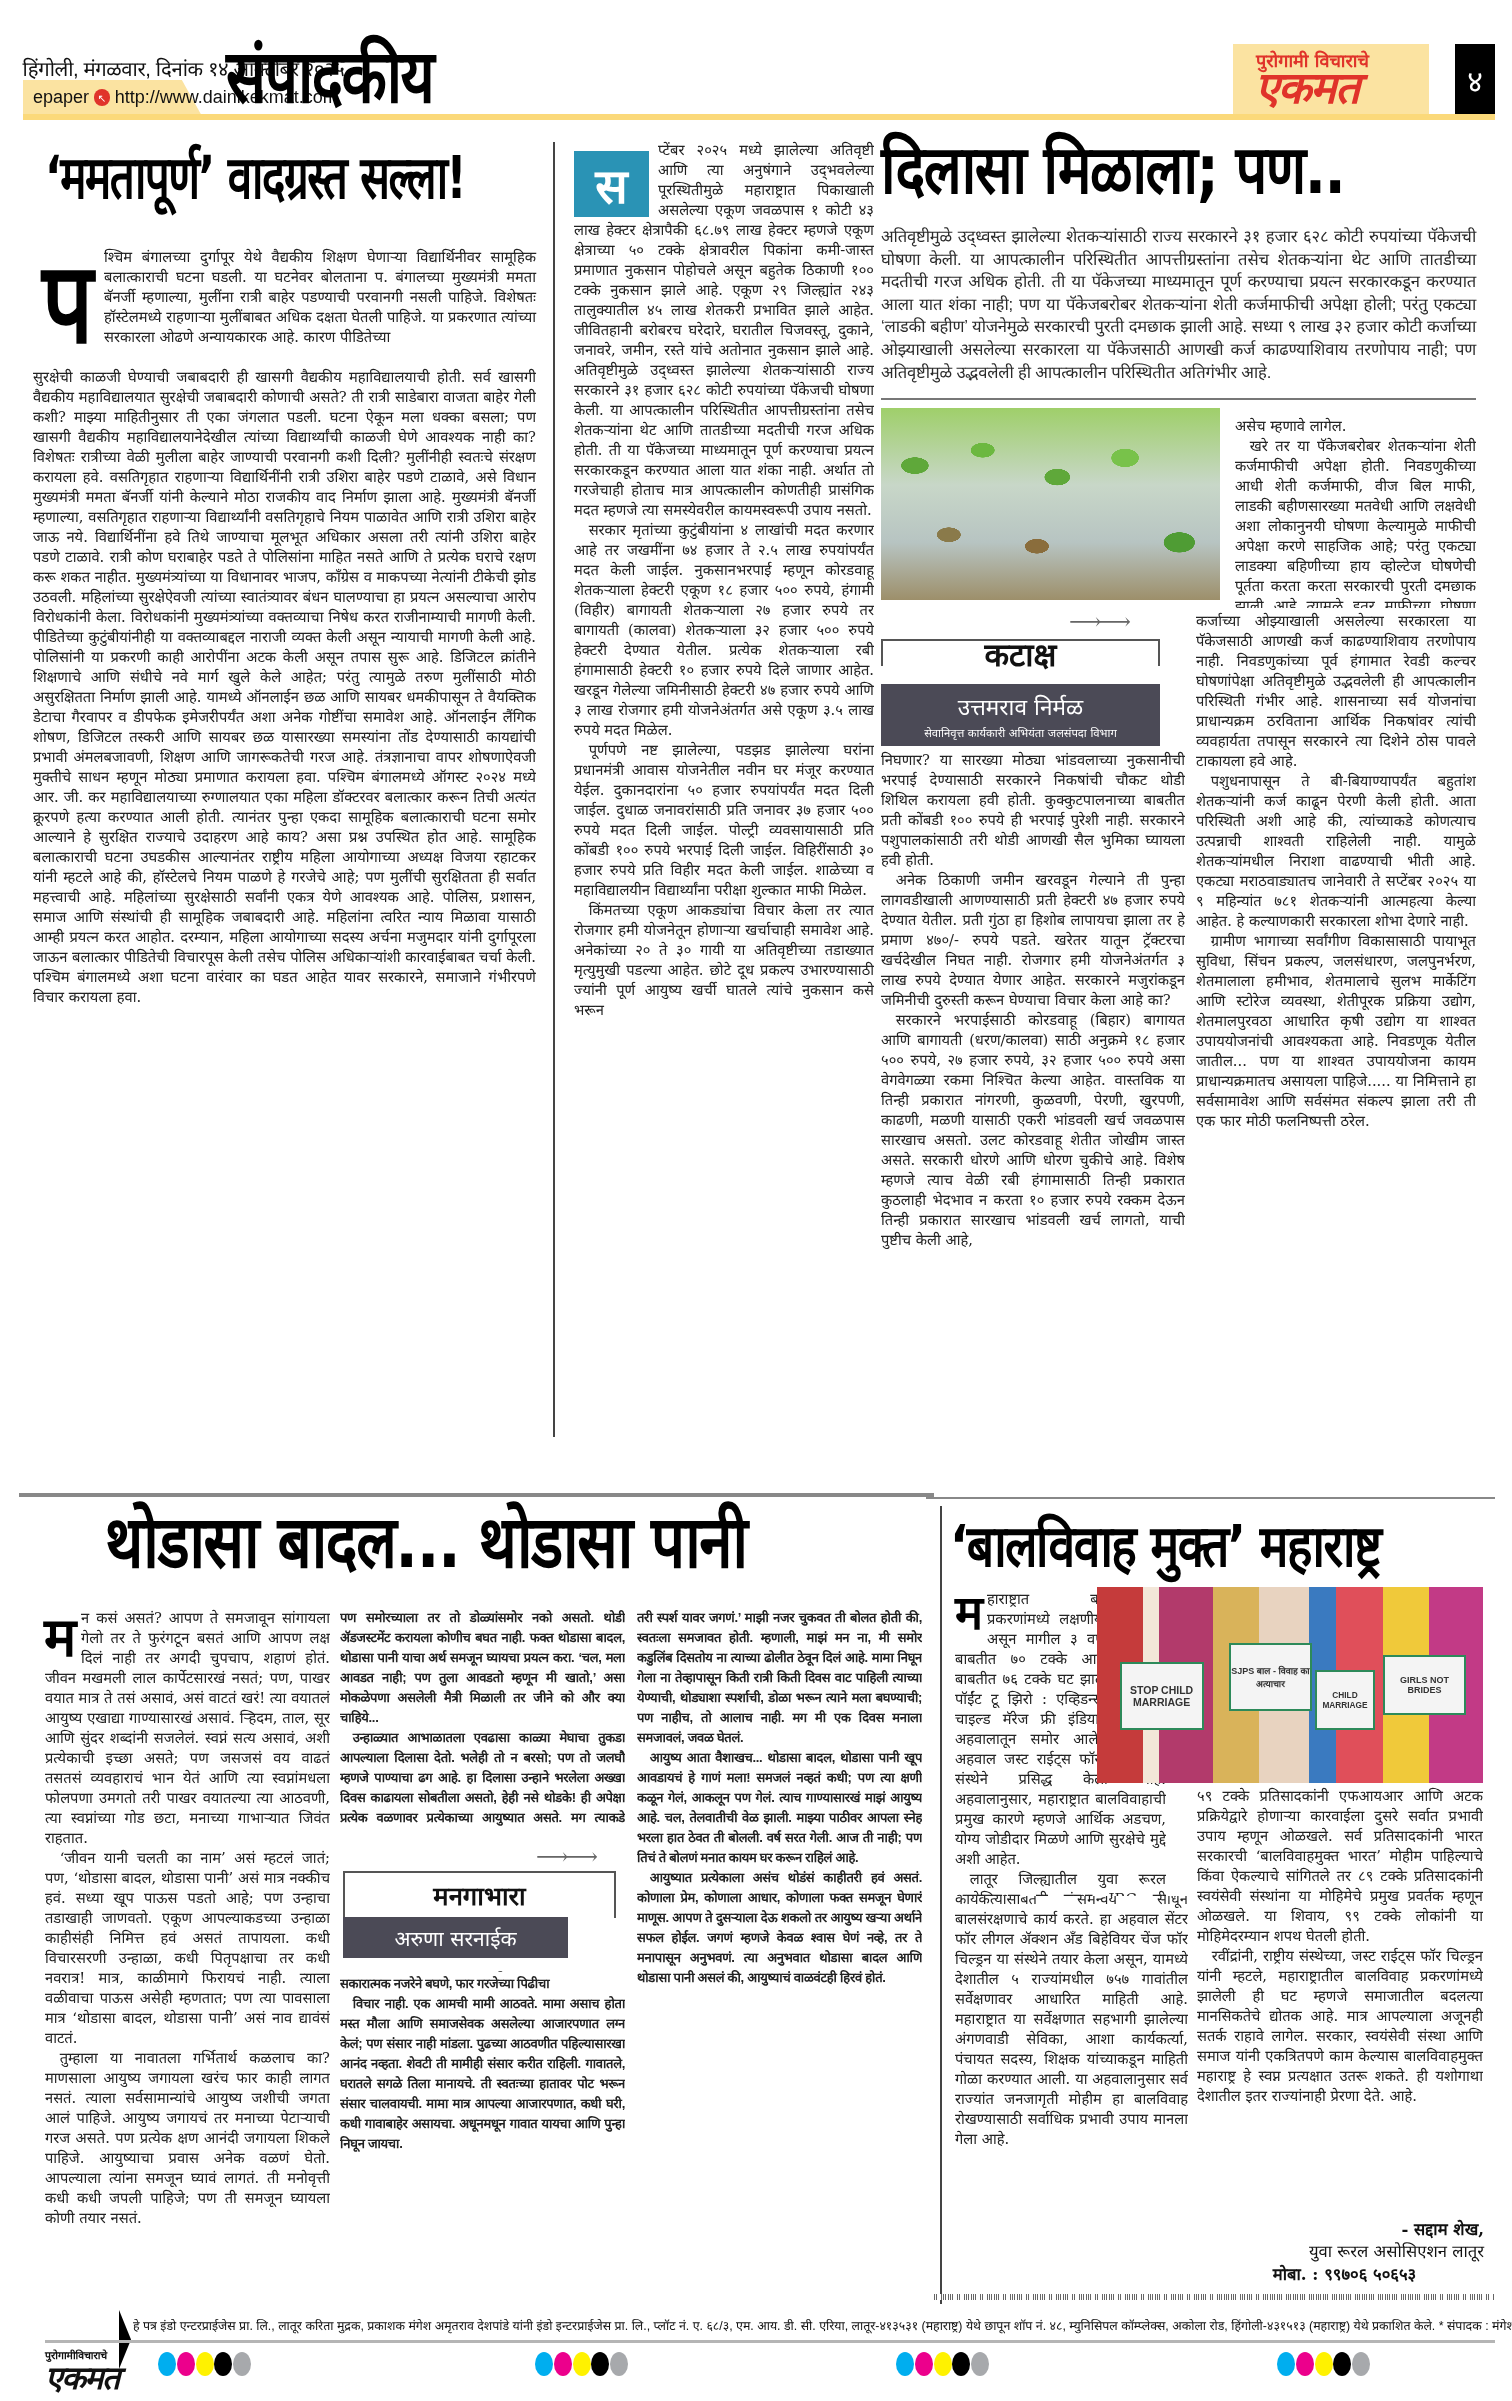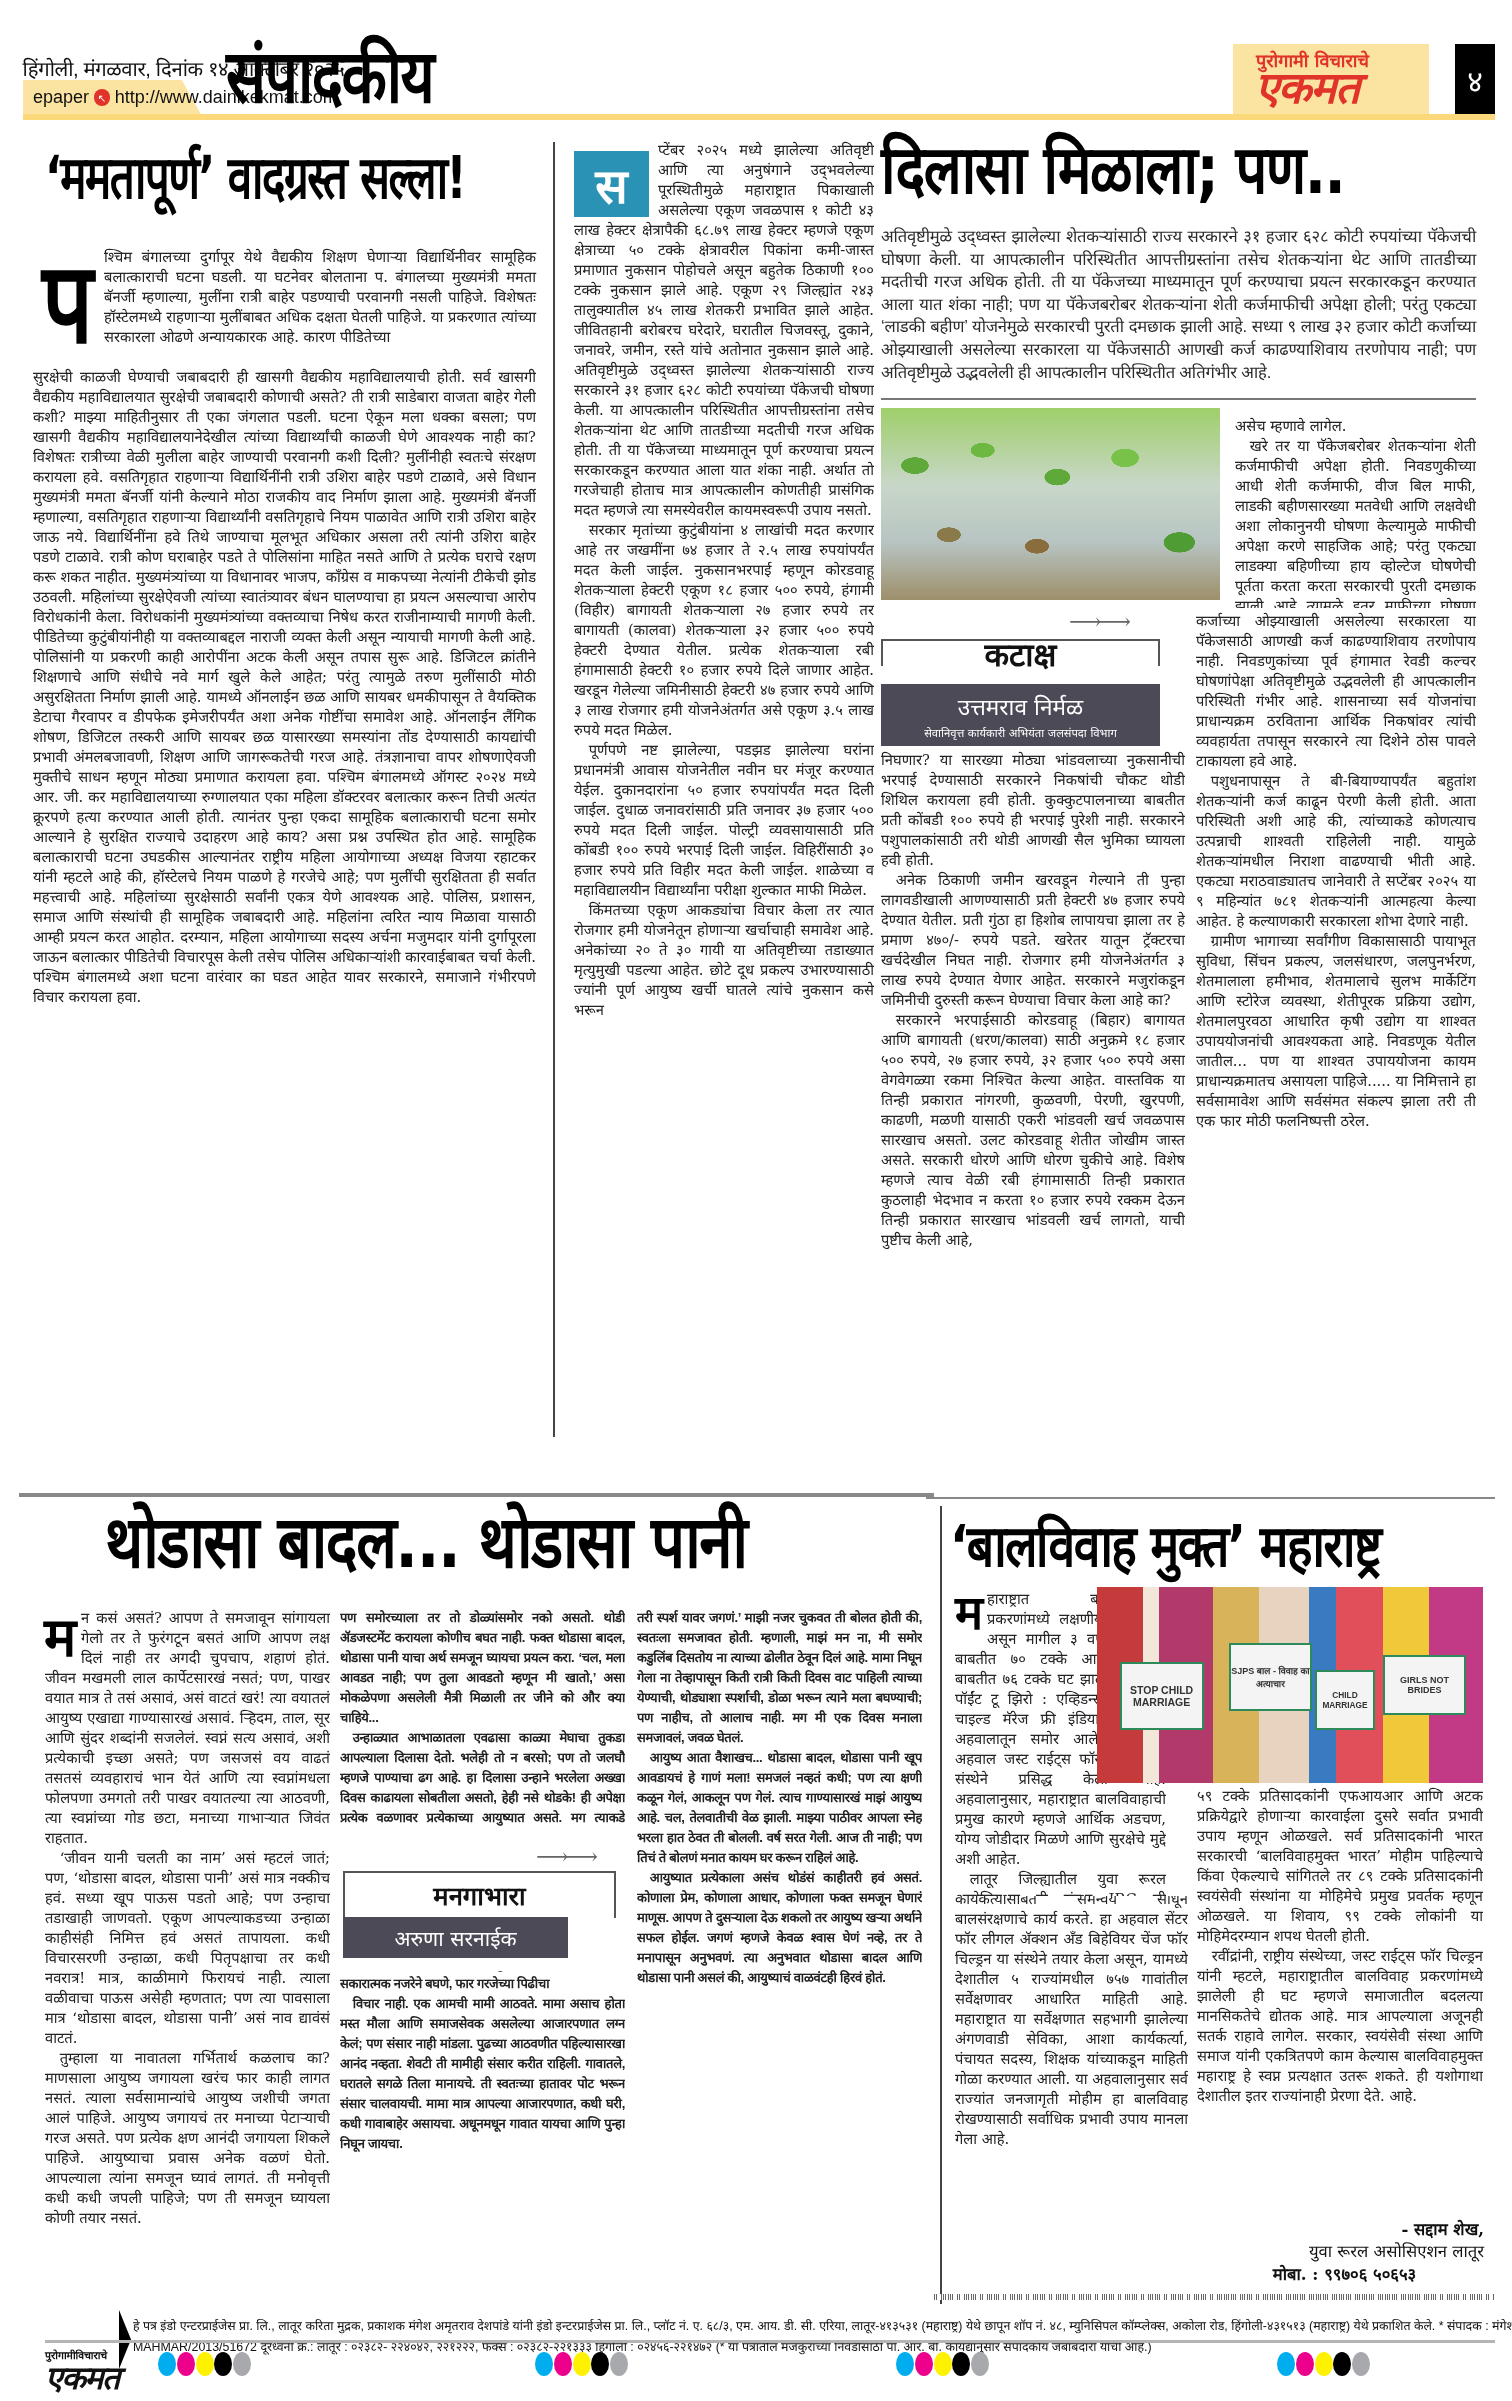--- a/index.html
+++ b/index.html
@@ -186,21 +186,20 @@
 </div>
 <div class="abs dots-rule" style="top:2294px;"></div>
 
 <div class="abs footer-logo">
   <div class="footer-tag">पुरोगामीविचाराचे</div>
   <div class="footer-name">एकमत</div>
 </div>
 <div class="abs footer-arrow"></div>
 <div class="abs footer-text">
   <div><span>हे पत्र इंडो एन्टरप्राईजेस प्रा. लि., लातूर करिता मुद्रक, प्रकाशक मंगेश अमृतराव देशपांडे यांनी इंडो इन्टरप्राईजेस प्रा. लि., प्लॉट नं. ए. ६८/३, एम. आय. डी. सी. एरिया, लातूर-४१३५३१ (महाराष्ट्र) येथे छापून शॉप नं. ४८, म्युनिसिपल कॉम्प्लेक्स, अकोला रोड, हिंगोली-४३१५१३ (महाराष्ट्र) येथे प्रकाशित केले. * संपादक : मंगेश अमृतराव देशपांडे.</span> </div>
-  <div>MAHMAR/2013/51672 दूरध्वनी क्र.: लातूर : ०२३८२- २२४०४२, २२१२२२, फॅक्स : ०२३८२-२२१३३३  हिंगोली : ०२४५६-२२१४७२ (* या पत्रातील मजकुराच्या निवडीसाठी पी. आर. बी. कायद्यानुसार संपादकीय जबाबदारी यांची आहे.)</div>
 </div>
 <div class="abs" style="left:45px; top:2340px; width:1450px; height:3px; background:#b5b5b5;"></div>
 
 <div class="abs reg-marks" style="left:158px; top:2352px;" id="reg1">
     <span style="background: rgb(0, 174, 239);"></span>
     <span style="background: rgb(236, 0, 140);"></span>
     <span style="background: rgb(255, 242, 0);"></span>
     <span style="background: rgb(0, 0, 0);"></span>
     <span style="background: rgb(167, 169, 172);"></span>
   </div>

